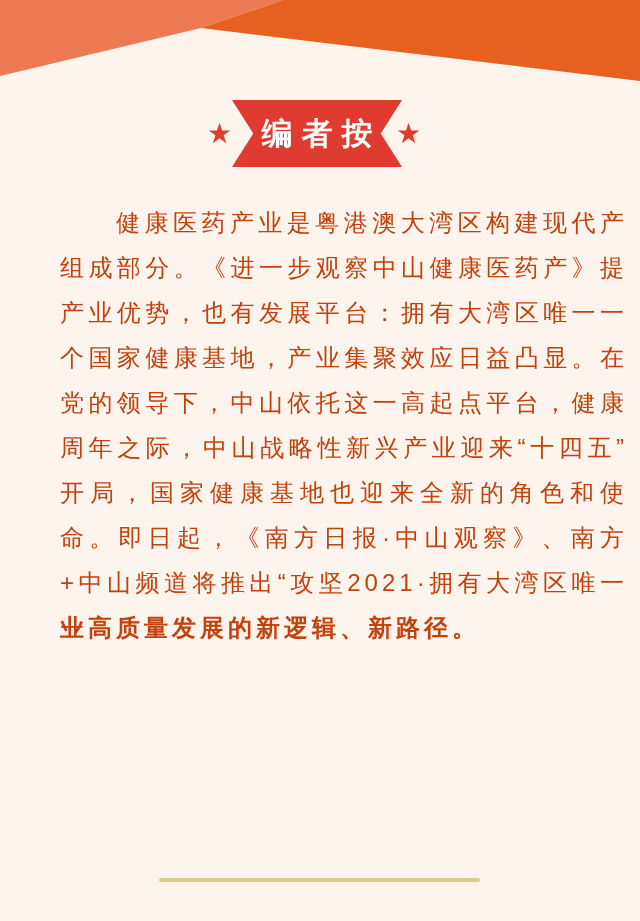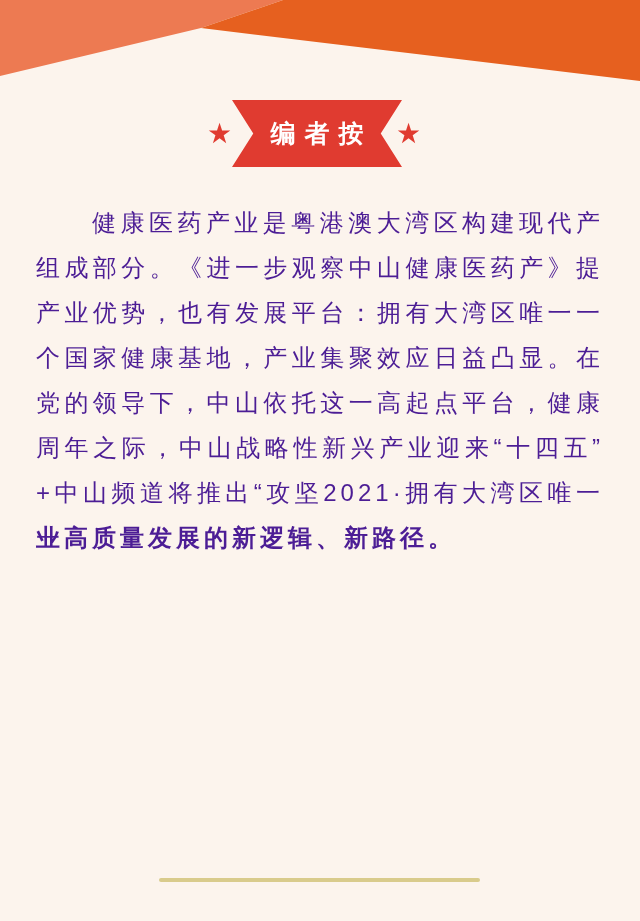--- a/index.html
+++ b/index.html
@@ -13,21 +13,21 @@
     width: 640px; height: 921px;
   }
   .header-svg { position: absolute; top: 0; left: 0; display: block; }
   .ribbon {
     position: absolute; top: 100px; left: 232px;
     width: 170px; height: 67px;
     display: flex; align-items: center; justify-content: center;
     clip-path: polygon(0% 0%, 100% 0%, 87.5% 50%, 100% 100%, 0% 100%, 12.5% 50%);
   }
   .ribbon-label {
-    font-size: 25px; font-weight: bold;
+    font-size: 31px; font-weight: bold;
     letter-spacing: 9px; margin-right: -9px;
     white-space: nowrap;
   }
   .star {
     position: absolute; top: 120px;
     font-size: 28px; line-height: 1;
   }
   .star-left  { left: 207px; }
   .star-right { left: 396px; }
   .article {
@@ -59,26 +59,28 @@
   </svg>
 
   <span class="star star-left" style="color: rgb(224, 59, 48);">★</span>
 
   <div class="ribbon" style="background-color: rgb(224, 59, 48);">
     <span class="ribbon-label" style="color: rgb(255, 255, 255);">编者按</span>
   </div>
 
   <span class="star star-right" style="color: rgb(224, 59, 48);">★</span>
 
-  <div class="article" style="color: #4c1d95;">
+  <div class="article" style="color: #c2410c; margin-left: 24px;">
       <div class="text-line">健康医药产业是粤港澳大湾区构建现代产</div>
       <div class="text-line">组成部分。《进一步观察中山健康医药产》提</div>
       <div class="text-line">产业优势，也有发展平台：拥有大湾区唯一一</div>
       <div class="text-line">个国家健康基地，产业集聚效应日益凸显。在</div>
       <div class="text-line">党的领导下，中山依托这一高起点平台，健康</div>
       <div class="text-line">周年之际，中山战略性新兴产业迎来“十四五”</div>
+      <div class="text-line">开局，国家健康基地也迎来全新的角色和使</div>
+      <div class="text-line">命。即日起，《南方日报·中山观察》、南方</div>
       <div class="text-line">+中山频道将推出“攻坚2021·拥有大湾区唯一一</div>
       <div class="text-line">业高质量发展的新逻辑、新路径。</div>
     </div>
 
   <div class="divider" style="background-color: rgb(217, 203, 140);"></div>
 
 </div>
 
 </body></html>

